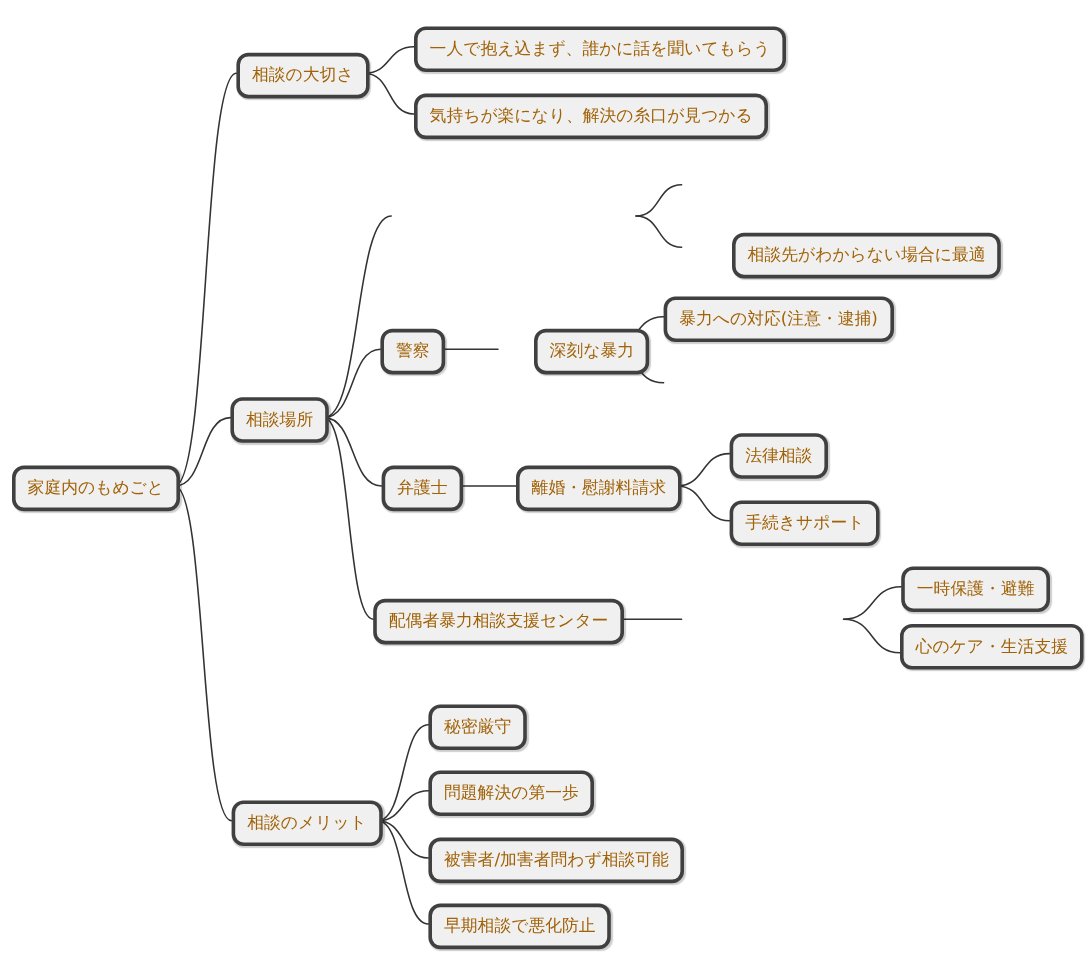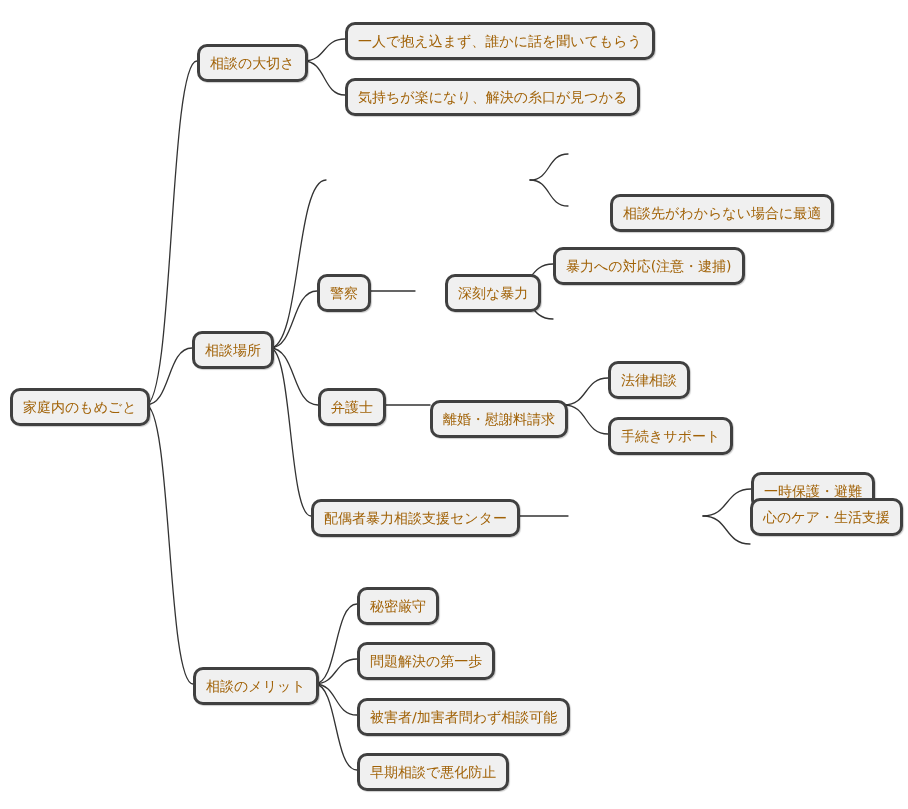--- a/index.html
+++ b/index.html
@@ -85,26 +85,26 @@
   <div class="node" style="left:345px; top:22px;">一人で抱え込まず、誰かに話を聞いてもらう</div>
   <div class="node" style="left:345px; top:78px;">気持ちが楽になり、解決の糸口が見つかる</div>
 
   <div class="node" style="left:568px; top:194px;margin-left:42px;">相談先がわからない場合に最適</div>
 
   <div class="node" style="left:317px; top:274px;text-align:center;">警察</div>
   <div class="node" style="left:415px; top:274px;margin-left:30px;">深刻な暴力</div>
   <div class="node" style="left:553px; top:247px;">暴力への対応(注意・逮捕)</div>
 
   <div class="node" style="left:318px; top:388px;">弁護士</div>
-  <div class="node" style="left:430px; top:400px;">離婚・慰謝料請求</div>
+  <div class="node" style="left:430px; top:388px;">離婚・慰謝料請求</div>
   <div class="node" style="left:608px; top:361px;">法律相談</div>
   <div class="node" style="left:608px; top:417px;">手続きサポート</div>
 
   <div class="node" style="left:311px; top:499px;">配偶者暴力相談支援センター</div>
   <div class="node" style="left:751px; top:472px;">一時保護・避難</div>
-  <div class="node" style="left:750px; top:498px;text-align:center;">心のケア・生活支援</div>
+  <div class="node" style="left:750px; top:520px;text-align:center;">心のケア・生活支援</div>
 
   <div class="node" style="left:357px; top:587px;">秘密厳守</div>
   <div class="node" style="left:357px; top:642px;">問題解決の第一歩</div>
   <div class="node" style="left:357px; top:698px;">被害者/加害者問わず相談可能</div>
   <div class="node" style="left:357px; top:753px;">早期相談で悪化防止</div>
 
 </div>
 
 </body></html>

